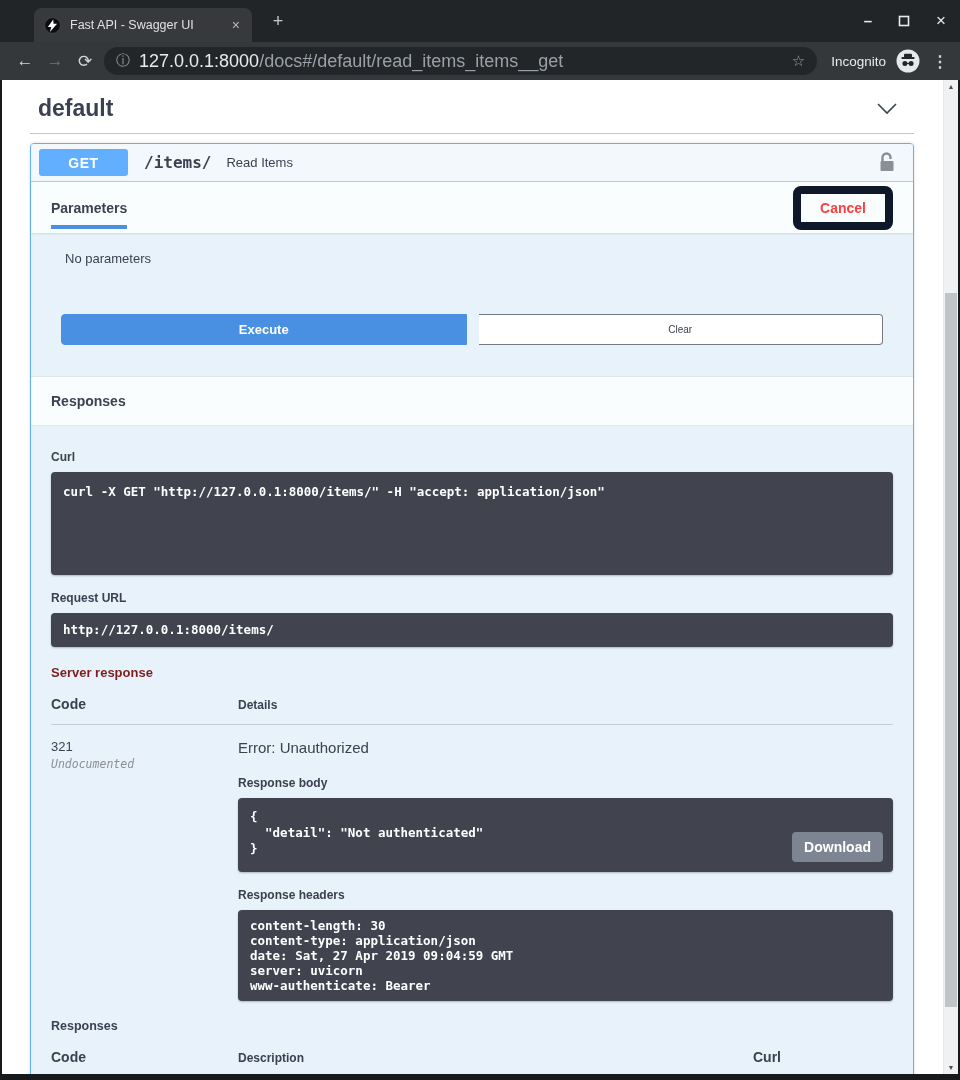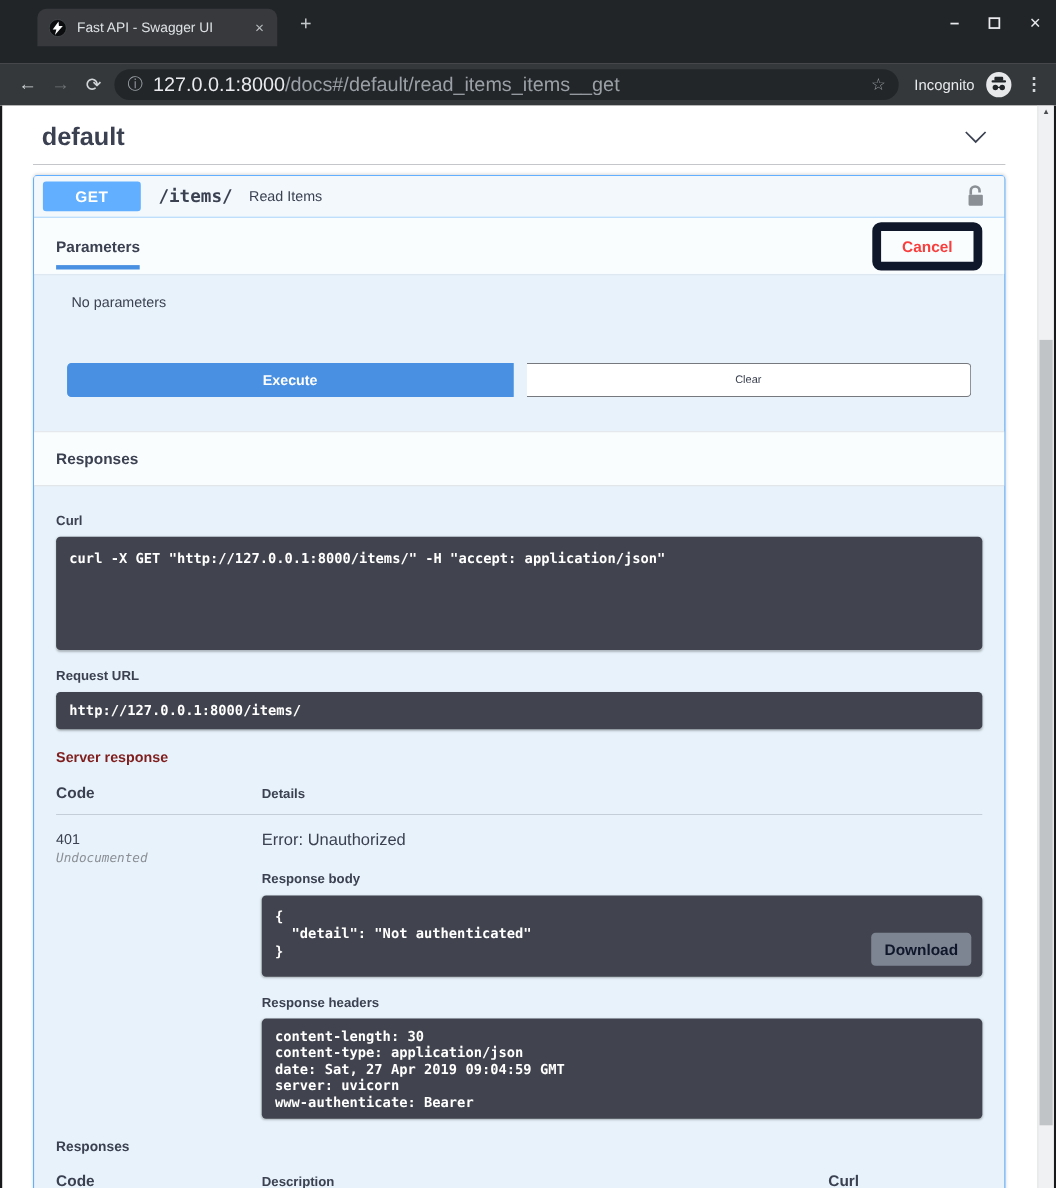--- a/index.html
+++ b/index.html
@@ -3,21 +3,21 @@
 <meta charset="utf-8">
 <style>
   * { box-sizing: border-box; margin: 0; padding: 0; }
   html,body { width:960px; }
   body { font-family: "Liberation Sans", sans-serif; background:#17191b; }
   .mono { font-family: "DejaVu Sans Mono", monospace; }
 
   .window { width:960px; height:1080px; position:relative; background:#fff; overflow:hidden; }
 
   
-  .titlebar { height:58px; background:#222528; position:relative; }
+  .titlebar { height:42px; background:#222528; position:relative; }
   .tab { position:absolute; left:34px; top:8px; width:218px; height:34px; background:#37393d;
          border-radius:8px 8px 0 0; display:flex; align-items:center; padding:0 10px; cursor:default; }
   .tab-favicon { width:17px; height:17px; flex:0 0 auto; }
   .tab-title { flex:1; margin-left:9px; font-size:12.5px; color:#dee1e4; white-space:nowrap; overflow:hidden; }
   .tab-close { color:#b7babd; font-size:14px; padding:0 2px; }
   .new-tab { position:absolute; left:266px; top:9px; color:#c6c9cc; font-size:18px; width:24px; height:24px;
              text-align:center; line-height:24px; }
   .win-controls { position:absolute; right:14px; top:0; height:42px; display:flex; align-items:center; gap:26px; }
   .win-min { color:#e8eaed; font-size:15px; font-weight:700; line-height:10px; }
   .win-close { color:#e8eaed; font-size:17px; }
@@ -93,21 +93,21 @@
   .th-sm { font-size:12px; font-weight:700; }
   .tbl-divider { margin-top:12px; border-bottom:1px solid rgba(59,65,81,.2); }
 
   .resp-row { display:flex; padding-top:14px; }
   .code-val { font-size:13px; }
   .undoc { font-family:"DejaVu Sans Mono", monospace; font-style:italic; font-size:11.5px; color:#8c8f96; margin-top:3px; }
   .col-details { flex:1; min-width:0; }
   .err-text { font-size:15px; color:#3b4151; }
   .resp-body-label { margin-top:20px; }
   .body-block { position:relative; margin-top:8px; min-height:74px; padding:11px 12px; }
-  .download-btn { position:absolute; right:10px; bottom:10px; background:#7d8492; color:#0f172a; border:none;
+  .download-btn { position:absolute; right:10px; bottom:10px; background:#7d8492; color:#ffffff; border:none;
                   font-weight:700; font-size:14px; padding:7px 12px; border-radius:4px; font-family:inherit; }
   .resp-headers-label { margin-top:16px; }
   .headers-block { margin-top:8px; padding:8px 12px; }
   .headers-block pre { line-height:15px; }
 
   .responses2-label { margin-top:18px; font-size:12.5px; font-weight:600; color:#3b4151; }
   .col-desc { flex:1; min-width:0; }
   .col-links { width:140px; flex:0 0 auto; }
   .row2 { display:flex; padding-top:6px; }
 
@@ -222,21 +222,21 @@
           <div class="server-resp-label">Server response</div>
 
           <div class="tbl-head">
             <span class="col-code th-code">Code</span>
             <span class="th-sm">Details</span>
           </div>
           <div class="tbl-divider"></div>
 
           <div class="resp-row">
             <div class="col-code">
-              <div class="code-val">401</div>
+              <div class="code-val">321</div>
               <div class="undoc">Undocumented</div>
             </div>
             <div class="col-details">
               <div class="err-text">Error: Unauthorized</div>
 
               <div class="block-label resp-body-label">Response body</div>
               <div class="dark-block body-block">
                 <pre>{
   "detail": "Not authenticated"
 }</pre>

